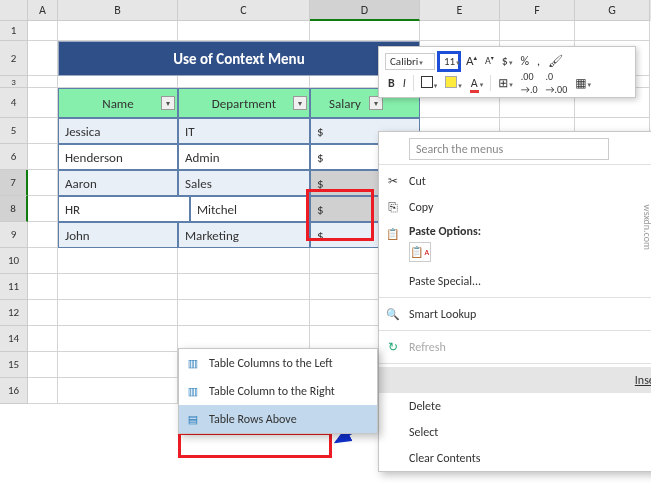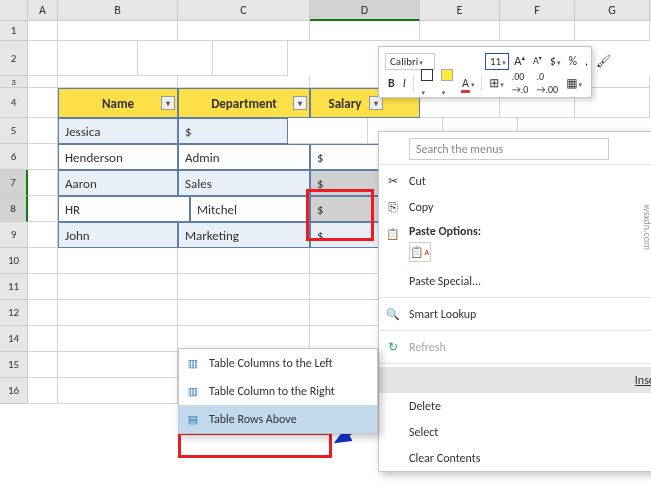--- a/index.html
+++ b/index.html
@@ -22,38 +22,38 @@
     .c-C { width: 132px; }
     .c-D { width: 110px; }
     .c-E { width: 80px; }
     .c-F { width: 75px; }
     .c-G { width: 75px; }
     
     
     .title-cell { width: 362px; background: #2f4f88; color: #fff; font-weight: bold; font-size: 15px; display: flex; align-items: center; justify-content: center; border: 1px solid #9aa8c2; }
     
     
-    .tblhdr { background: #fde047; border: 1px solid #5f7fab; font-weight: bold; font-size: 13px; color: #333; justify-content: center; position: relative; }
+    .tblhdr { background: #86efac; border: 1px solid #5f7fab; font-weight: normal; font-size: 13px; color: #333; justify-content: center; position: relative; }
     .tblhdr .filter { position: absolute; right: 2px; top: 50%; transform: translateY(-50%); width: 14px; height: 14px; border: 1px solid #999; background: #f0f0f0; display: flex; align-items: center; justify-content: center; font-size: 8px; color: #555; }
     
     
     .tblcell { border: 1px solid #5f7fab; padding: 0 6px; font-size: 13px; }
     .light { background: #e9eff7; }
     .white { background: #ffffff; }
     .selbg { background: #d0d0d0 !important; }
     
     .red-outline { position: absolute; border: 3px solid #ed1c24; pointer-events: none; }
     .arrow-svg { position: absolute; pointer-events: none; }
     
     
-    .mini-toolbar { position: absolute; left: 378px; top: 46px; width: 214px; background: #fff; border: 1px solid #c6c6c6; box-shadow: 2px 2px 6px rgba(0,0,0,0.2); padding: 3px 6px; }
+    .mini-toolbar { position: absolute; left: 378px; top: 46px; width: 258px; background: #fff; border: 1px solid #c6c6c6; box-shadow: 2px 2px 6px rgba(0,0,0,0.2); padding: 3px 6px; }
     .mt-row { display: flex; align-items: center; gap: 2px; height: 22px; }
     .mt-sep { width: 1px; height: 16px; background: #ddd; margin: 0 2px; }
     .mt-font { border: 1px solid #ccc; padding: 1px 4px; font-size: 11px; min-width: 50px; }
-    .mt-size { border: 1px solid #1d4ed8; padding: 1px 4px; font-size: 11px; width: 24px; margin-left: 48px; }
+    .mt-size { border: 3px solid #1d4ed8; padding: 1px 4px; font-size: 11px; width: 24px; }
     .mt-btn { font-size: 12px; padding: 0 3px; cursor: default; }
     .mt-bold { font-weight: bold; }
     .mt-italic { font-style: italic; }
     .dd { font-size: 7px; color: #666; margin-left: 1px; }
     
     
     .ctx { position: absolute; left: 378px; top: 131px; width: 294px; background: #fff; border: 1px solid #c6c6c6; box-shadow: 3px 3px 8px rgba(0,0,0,0.25); }
     .ctx-search { margin: 6px 8px 4px 30px; border: 1px solid #ccc; padding: 3px 6px; font-size: 12px; color: #888; width: 200px; }
     .ctx-sep { height: 1px; background: #e0e0e0; margin: 3px 0; }
     .ctx-item { height: 26px; display: flex; align-items: center; padding: 0 8px 0 30px; font-size: 12px; color: #333; position: relative; }
@@ -105,20 +105,21 @@
     <div class="cell c-C"></div>
     <div class="cell c-D"></div>
     <div class="cell c-E"></div>
     <div class="cell c-F"></div>
     <div class="cell c-G"></div>
   </div>
 
   <div class="row hdr">
     <div class="rowhead">2</div>
     <div class="cell c-A"></div>
+    <div class="title-cell">Use of Context Menu</div>
     <div class="cell c-E"></div>
     <div class="cell c-F"></div>
     <div class="cell c-G"></div>
   </div>
 
   <div class="row" style="height:12px">
     <div class="rowhead" style="font-size:9px">3</div>
     <div class="cell c-A"></div>
     <div class="cell c-B"></div>
     <div class="cell c-C"></div>
@@ -145,20 +146,21 @@
       </div>
     <div class="cell c-E"></div>
     <div class="cell c-F"></div>
     <div class="cell c-G"></div>
   </div>
 
   <div class="row">
     <div class="rowhead">5</div>
     <div class="cell c-A"></div>
     <div class="cell tblcell light c-B">Jessica</div>
+    <div class="cell tblcell light c-C">IT</div>
     <div class="cell tblcell light c-D">$</div>
     <div class="cell c-E"></div>
     <div class="cell c-F"></div>
     <div class="cell c-G"></div>
   </div>
 
   <div class="row">
     <div class="rowhead">6</div>
     <div class="cell c-A"></div>
     <div class="cell tblcell white c-B">Henderson</div>

